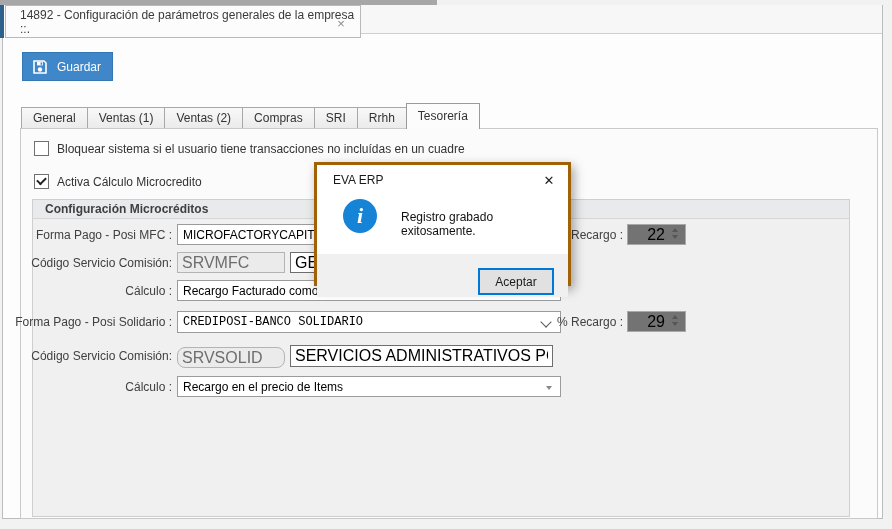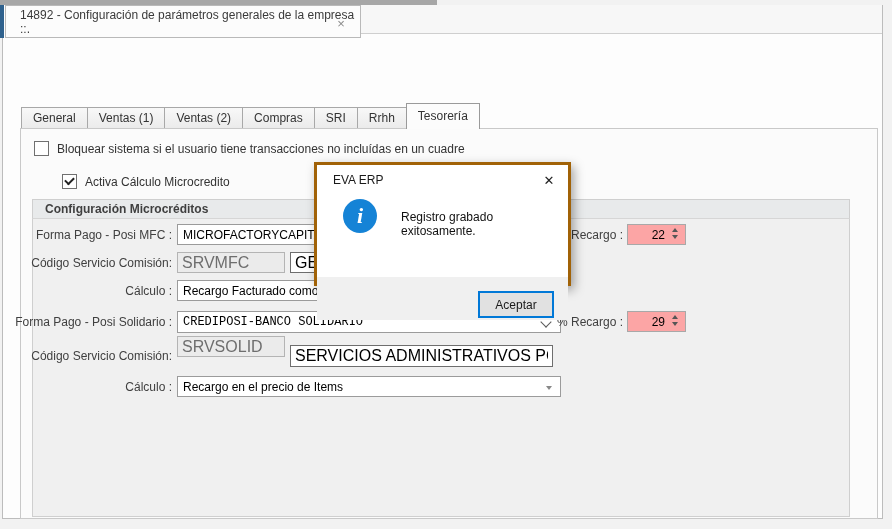--- a/index.html
+++ b/index.html
@@ -31,68 +31,79 @@
   .cb-box.checked .check{display:block;}
 
   
   #groupbox{left:32px;top:199px;width:818px;height:318px;background:#f0f0f0;border:1px solid #cfcfcf;}
   #group-header{left:32px;top:199px;width:818px;height:20px;background:#e8eaeb;border:1px solid #cfcfcf;border-bottom:1px solid #d6d6d6;font-weight:bold;color:#3f3f3f;line-height:19px;padding-left:12px;}
 
   .lbl{color:#404040;text-align:right;white-space:nowrap;}
   .field{background:#fff;border:1px solid #9b9b9b;display:flex;align-items:center;padding-left:5px;overflow:hidden;white-space:nowrap;color:#000;}
   input.txt{position:absolute;box-sizing:border-box;background:#fff;border:1px solid #6e6e6e;font-family:"Liberation Sans",sans-serif;font-size:16px;padding:0 4px;color:#000;}
   input.txt.dis{background:#ebebeb;border:1px solid #b4b4b4;color:#6e6e6e;}
-  input.spin-input{position:absolute;box-sizing:border-box;background:#fca5a5;border:1px solid #a8a8a8;font-family:"Liberation Sans",sans-serif;font-size:12px;text-align:right;padding-right:20px;color:#000;}
+  input.spin-input{position:absolute;box-sizing:border-box;background:#737373;border:1px solid #a8a8a8;font-family:"Liberation Sans",sans-serif;font-size:16px;text-align:right;padding-right:20px;color:#000;}
   .spin-arrows{position:absolute;display:flex;flex-direction:column;gap:3px;align-items:center;}
   .tri-up{width:0;height:0;border-left:3px solid transparent;border-right:3px solid transparent;border-bottom:4px solid #555;}
   .tri-down{width:0;height:0;border-left:3px solid transparent;border-right:3px solid transparent;border-top:4px solid #555;}
   .chev{position:absolute;right:10px;top:6px;width:7px;height:7px;border:solid #5a5a5a;border-width:0 1.5px 1.5px 0;transform:rotate(45deg);}
   .dd-arrow{position:absolute;right:8px;top:9px;width:0;height:0;border-left:3.5px solid transparent;border-right:3.5px solid transparent;border-top:4px solid #888;}
 
   
   #dialog{left:314px;top:162px;width:257px;height:124px;background:#fff;border:3px solid #a16207;box-shadow:3px 4px 10px rgba(0,0,0,.35);z-index:50;}
   #dialog-title{position:absolute;left:16px;top:8px;color:#1a1a1a;}
   #dialog-close{position:absolute;right:8px;top:5px;width:22px;height:20px;display:flex;align-items:center;justify-content:center;color:#222;font-size:13px;cursor:default;}
   #info-icon{position:absolute;left:26px;top:34px;width:34px;height:34px;border-radius:50%;background:#1583d6;color:#fff;display:flex;align-items:center;justify-content:center;font-family:"Liberation Serif",serif;font-weight:bold;font-size:22px;font-style:italic;}
   #dialog-msg{position:absolute;left:84px;top:45px;color:#111;}
-  #dialog-footer{position:absolute;left:0;top:112px;width:100%;height:43px;background:#f0f0f0;}
+  #dialog-footer{position:absolute;left:0;top:89px;width:100%;height:43px;background:#f0f0f0;}
   #accept-btn{position:absolute;right:14px;top:14px;width:72px;height:23px;background:#e1e1e1;border:2px solid #0078d7;display:flex;align-items:center;justify-content:center;color:#1a1a1a;cursor:default;}
 </style>
 </head>
 <body>
 
 <div id="stage">
 
   <div class="abs" id="window"></div>
   <div class="abs" id="topbar"></div>
   <div class="abs" id="blue-strip"></div>
   <div class="abs" id="doc-strip"></div>
 
   <div class="abs" id="doc-tab">
     <span>14892 - Configuración de parámetros generales de la empresa ::.</span>
     <span id="doc-tab-close">×</span>
   </div>
 
+  <div class="abs" id="save-btn">
+    <span style="display:inline-flex;">
+      <svg width="16" height="16" viewBox="0 0 16 16">
+        <path d="M2 2 h10 l2 2 v10 h-12 z" fill="none" stroke="#ffffff" stroke-width="1.6"></path>
+        <rect x="5" y="2.8" width="6" height="3.6" fill="#ffffff"></rect>
+        <rect x="8.6" y="3.4" width="1.6" height="2.4" fill="#3f87c8"></rect>
+        <circle cx="8" cy="10.5" r="2.2" fill="#ffffff"></circle>
+      </svg>
+    </span>
+    <span>Guardar</span>
+  </div>
 
   <div class="abs" id="tabstrip">
     <div class="tab">General</div>
     <div class="tab">Ventas (1)</div>
     <div class="tab">Ventas (2)</div>
     <div class="tab">Compras</div>
     <div class="tab">SRI</div>
     <div class="tab">Rrhh</div>
     <div class="tab active">Tesorería</div>
   </div>
   <div class="abs" id="tabpanel"></div>
 
   <div class="abs cb-row" style="left:34px;top:141px;">
     <span class="cb-box"></span>
     <span>Bloquear sistema si el usuario tiene transacciones no incluídas en un cuadre</span>
   </div>
-  <div class="abs cb-row" style="left:34px;top:174px;margin-left:28px;">
+  <div class="abs cb-row" style="left:34px;top:174px;">
     <span class="cb-box checked">
         <span class="check"></span>
       </span>
     <span>Activa Cálculo Microcredito</span>
   </div>
 
   <div class="abs" id="groupbox"></div>
   <div class="abs" id="group-header">Configuración Microcréditos</div>
 
   <div class="abs lbl" style="left:12px;top:228px;width:160px;">Forma Pago - Posi MFC :</div>
@@ -122,21 +133,21 @@
     <span class="chev"></span>
   </div>
   <div class="abs lbl" style="left:555px;top:315px;width:68px;">% Recargo :</div>
   <input class="spin-input" style="left: 627px; top: 311px; width: 59px; height: 21px;" value="29">
   <span class="spin-arrows" style="left:672px;top:315px;">
     <span class="tri-up"></span>
     <span class="tri-down"></span>
   </span>
 
   <div class="abs lbl" style="left:12px;top:349px;width:160px;">Código Servicio Comisión:</div>
-  <input class="txt dis" style="left: 177px; top: 336px; width: 108px; height: 21px;" value="SRVSOLID">
+  <input class="txt dis" style="left: 177px; top: 347px; width: 108px; height: 21px; border-radius: 8px;" value="SRVSOLID">
   <input class="txt" style="left: 290px; top: 345px; width: 263px; height: 22px;" value="SERVICIOS ADMINISTRATIVOS POSI SOLIDARIO">
 
   <div class="abs lbl" style="left:12px;top:380px;width:160px;">Cálculo :</div>
   <div class="abs field" style="left:177px;top:376px;width:384px;height:21px;">
     <span>Recargo en el precio de Items</span>
     <span class="dd-arrow"></span>
   </div>
 
   <div class="abs" id="dialog">
     <span id="dialog-title">EVA ERP</span>

